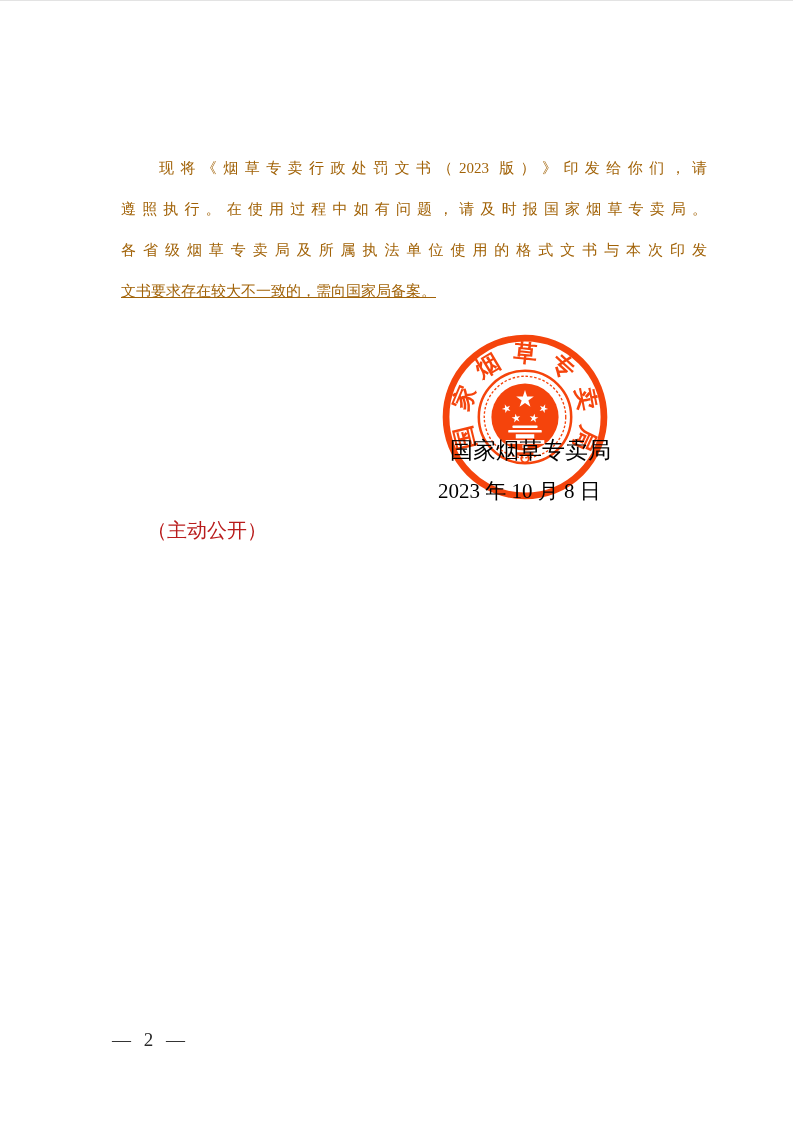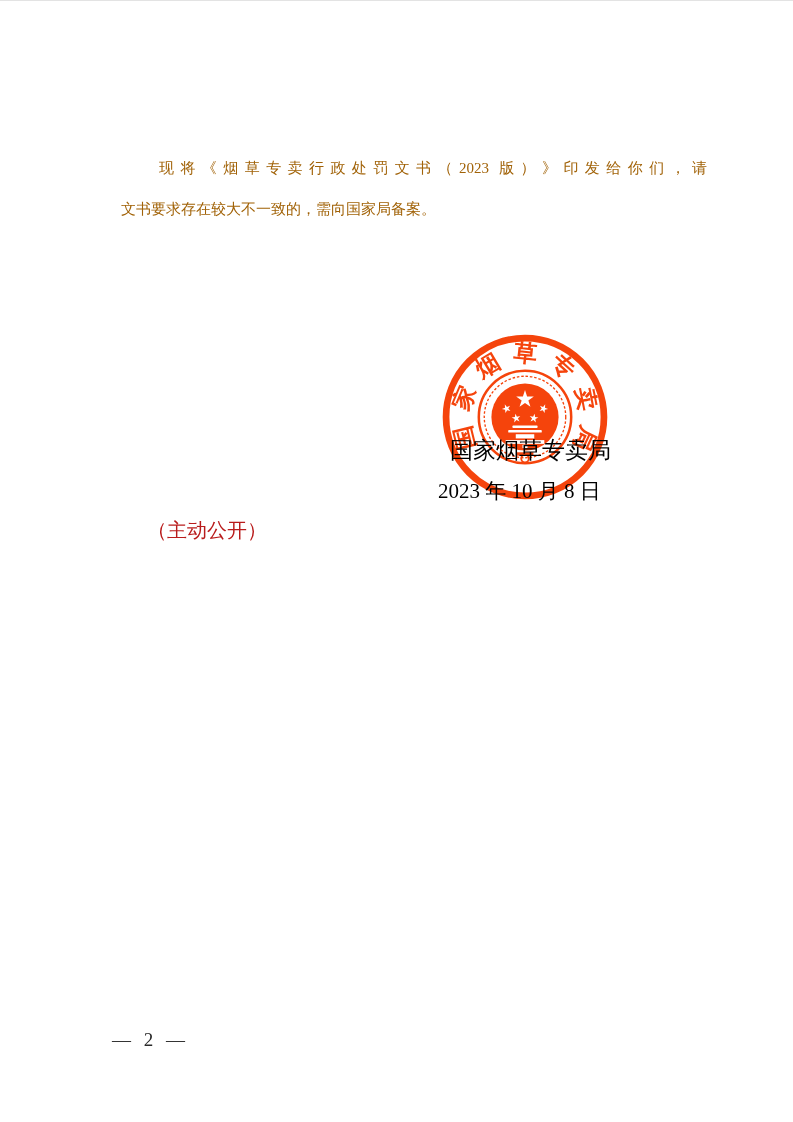--- a/index.html
+++ b/index.html
@@ -23,21 +23,21 @@
     margin-left: 17px;
   }
   .para .line {
     height: 41px;
     line-height: 41px;
     text-align: justify;
     text-align-last: justify;
     overflow: hidden;
   }
   .para .line.indent { text-indent: 38px; }
-  .para .line.last { text-align-last: left; }
+  .para .line.last { text-align-last: left; text-decoration: underline; }
 
   
   .sig {
     position: absolute;
     left: 450px; top: 434px;
     font-size: 23px;
     color: #000000;
     white-space: nowrap;
   }
   .date {
@@ -77,20 +77,22 @@
     white-space: nowrap;
   }
 </style>
 </head>
 <body>
 
 <div class="page">
 
   <div class="para">
     <div class="line indent">现将《烟草专卖行政处罚文书（2023 版）》印发给你们，请</div>
+    <div class="line">遵照执行。在使用过程中如有问题，请及时报国家烟草专卖局。</div>
+    <div class="line">各省级烟草专卖局及所属执法单位使用的格式文书与本次印发</div>
     <div class="line last">文书要求存在较大不一致的，需向国家局备案。</div>
   </div>
 
   <div class="sig">国家烟草专卖局</div>
   <div class="date">2023 年 10 月 8 日</div>
 
   <svg class="seal" viewBox="0 0 200 200" xmlns="http://www.w3.org/2000/svg">
     <defs>
       <polygon id="smallstar" points="0,-5.5 -1.23,-1.7 -5.23,-1.7 -2,0.65 -3.23,4.45 0,2.1 3.23,4.45 2,0.65 5.23,-1.7 1.23,-1.7" fill="#ffffff"></polygon>
       <path id="sealArcPath" d="M 45.1,136.6 A 66,66 0 1 1 154.9,136.6" fill="none"></path>

